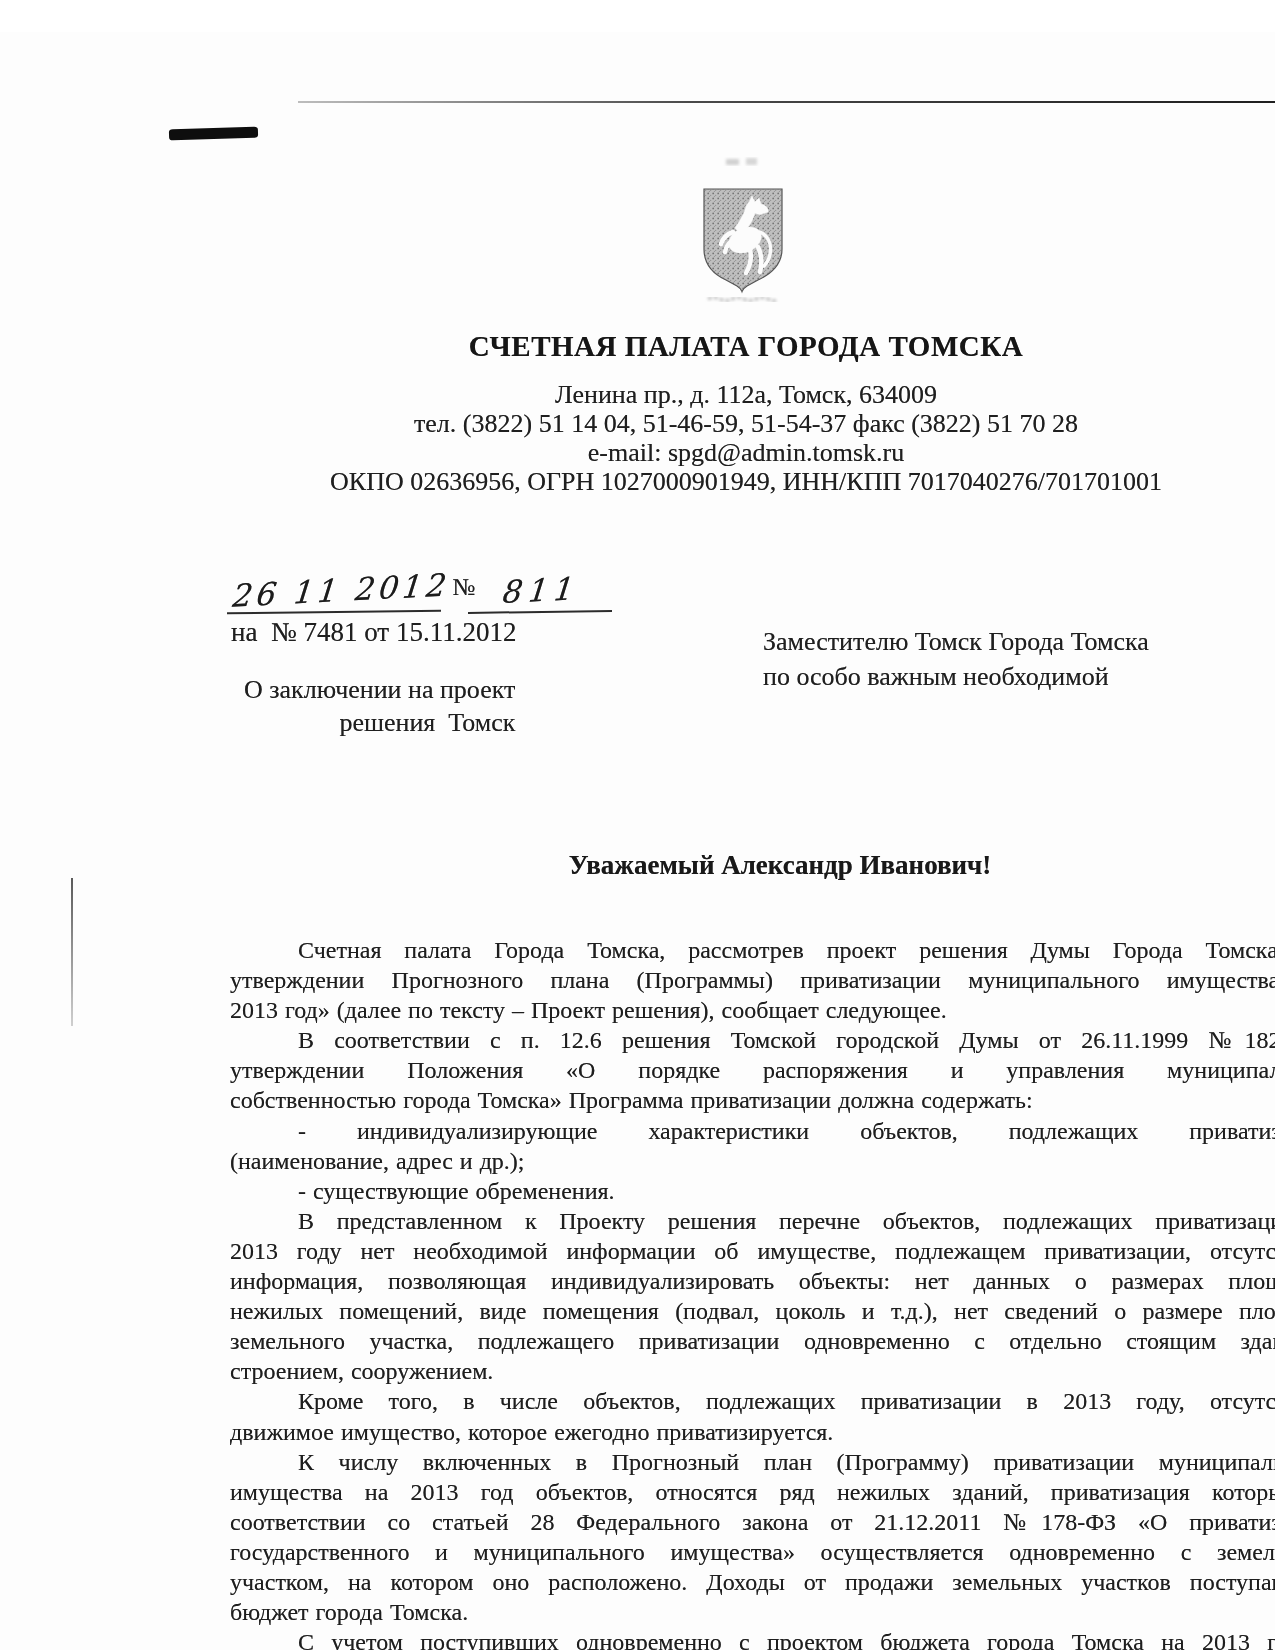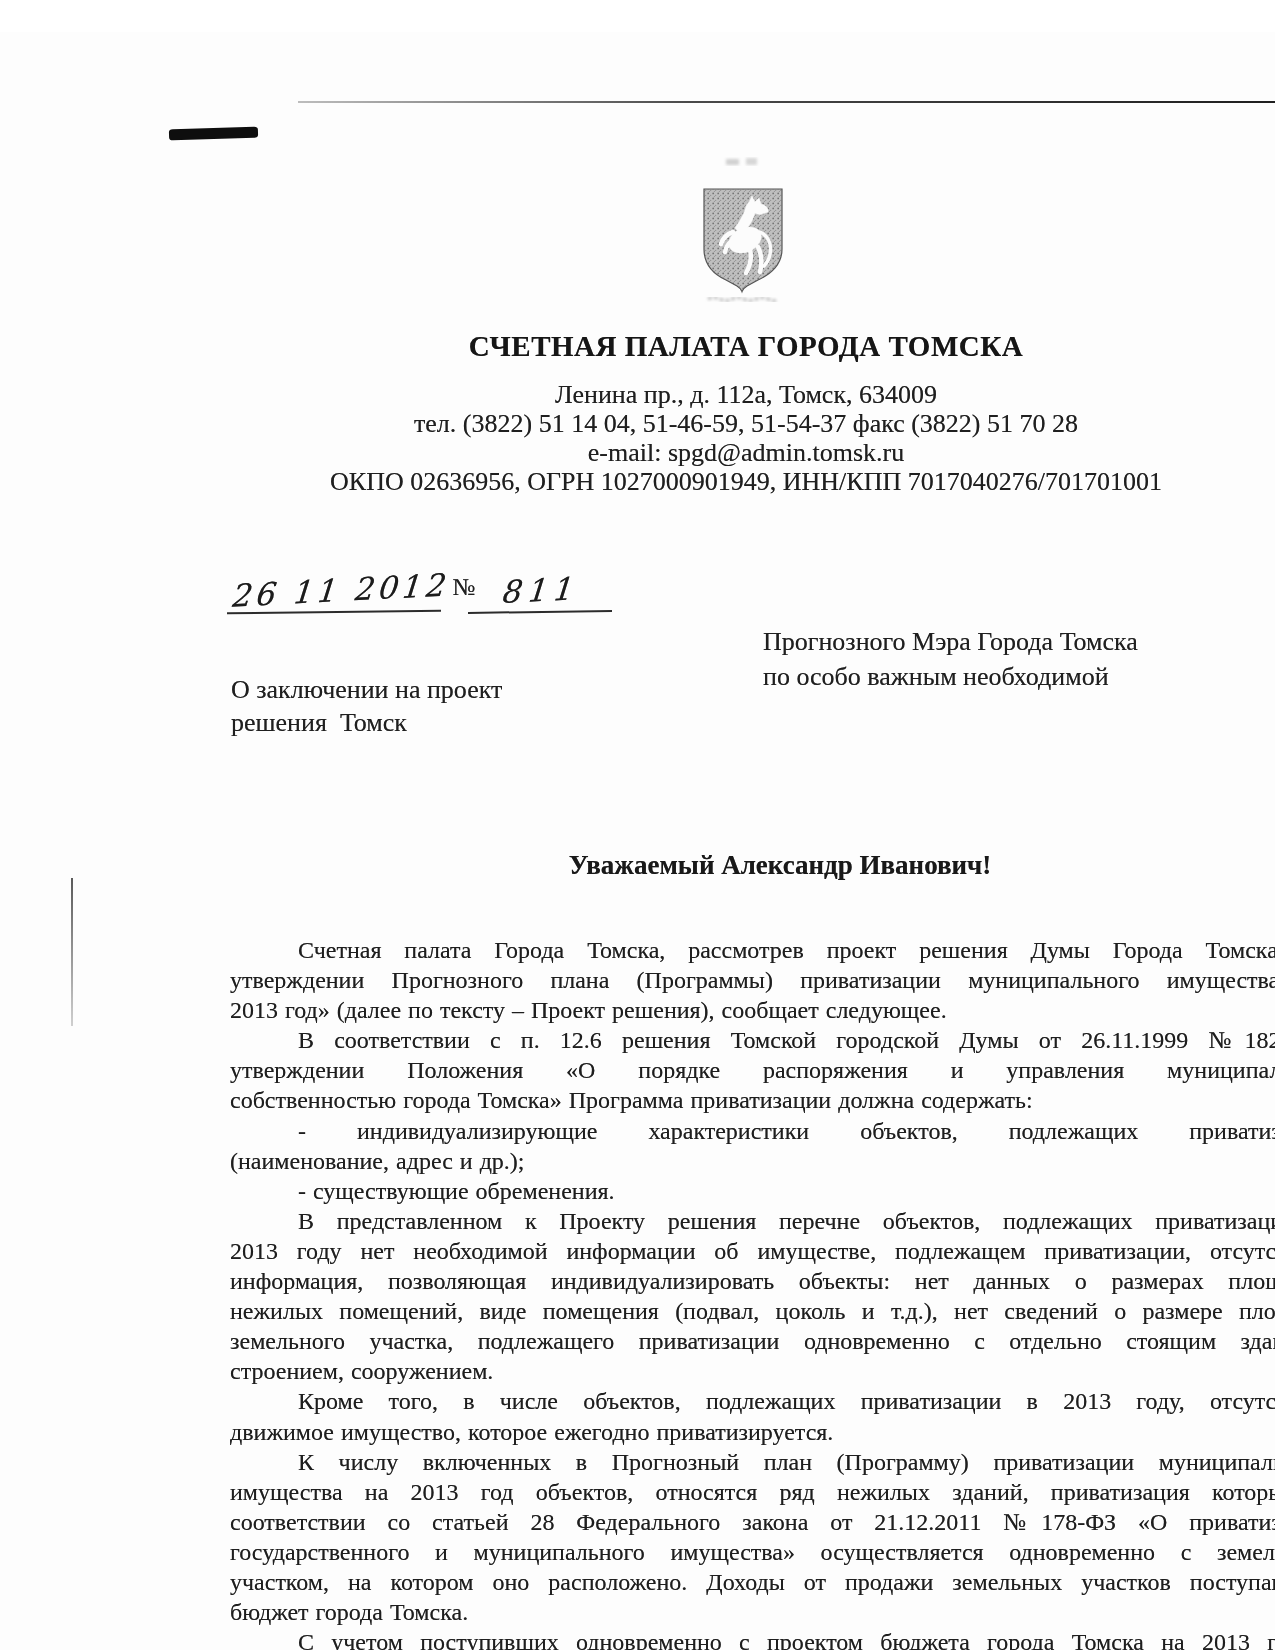--- a/index.html
+++ b/index.html
@@ -32,21 +32,21 @@
     font-size:31px;letter-spacing:4px;color:#1c1c1c;
     transform:rotate(-3deg) skewX(-10deg);}
   .numero{display:inline-block;font-size:24px;margin-left:2px;vertical-align:6px;}
   .hw.num{margin-left:28px;letter-spacing:6px;}
   .uline{position:absolute;top:579px;height:2px;background:#2c2c2c;transform:rotate(-.7deg);}
   .uline.a{left:227px;width:214px;}
   .uline.b{left:468px;width:144px;}
   .replyto{position:absolute;left:231px;top:585px;font-size:27px;white-space:pre;}
   .recipient{position:absolute;left:763px;top:592px;font-size:26px;}
   .recipient .line{line-height:35px;}
-  .subject{position:absolute;left:231px;top:641px;font-size:26px;}
+  .subject{position:absolute;left:244px;top:641px;font-size:26px;text-align:right;}
   .subject .line{line-height:33px;white-space:pre;}
   
   .salutation{position:absolute;left:230px;top:818px;width:1100px;text-align:center;
     font-size:27px;font-weight:bold;color:#191919;}
   .body-block{position:absolute;left:230px;top:903px;width:1100px;font-size:24px;
     word-spacing:1px;color:#1e1e1e;}
   .bline{height:30.1px;line-height:30.1px;overflow:hidden;text-align:left;}
   .bline.j{text-align:justify;text-align-last:justify;}
   .bline.i{text-indent:68px;}
 </style>
@@ -100,24 +100,25 @@
     <div class="lh-line">тел. (3822) 51 14 04, 51-46-59, 51-54-37 факс (3822) 51 70 28</div>
     <div class="lh-line"><span>e-mail:</span> <span class="u">spgd@admin.tomsk.ru</span></div>
     <div class="lh-line">ОКПО 02636956, ОГРН 1027000901949, ИНН/КПП 7017040276/701701001</div>
   </div>
 
   <div class="hwrow">
     <span class="hw">26 11 2012</span><span class="numero">№</span><span class="hw num">811</span>
   </div>
   <div class="uline a"></div>
   <div class="uline b"></div>
+  <div class="replyto">на  № 7481 от 15.11.2012</div>
 
   <div class="recipient">
 
-  <div class="line">Прогнозного Мэра Города Томска</div>
+  <div class="line">Заместителю Томск Города Томска</div>
       <div class="line">по особо важным необходимой</div>
     </div>
 
   <div class="subject">
 
   <div class="line">О заключении на проект</div>
       <div class="line">решения  Томск</div>
     </div>
 
   <div class="salutation">Уважаемый Александр Иванович!</div>

